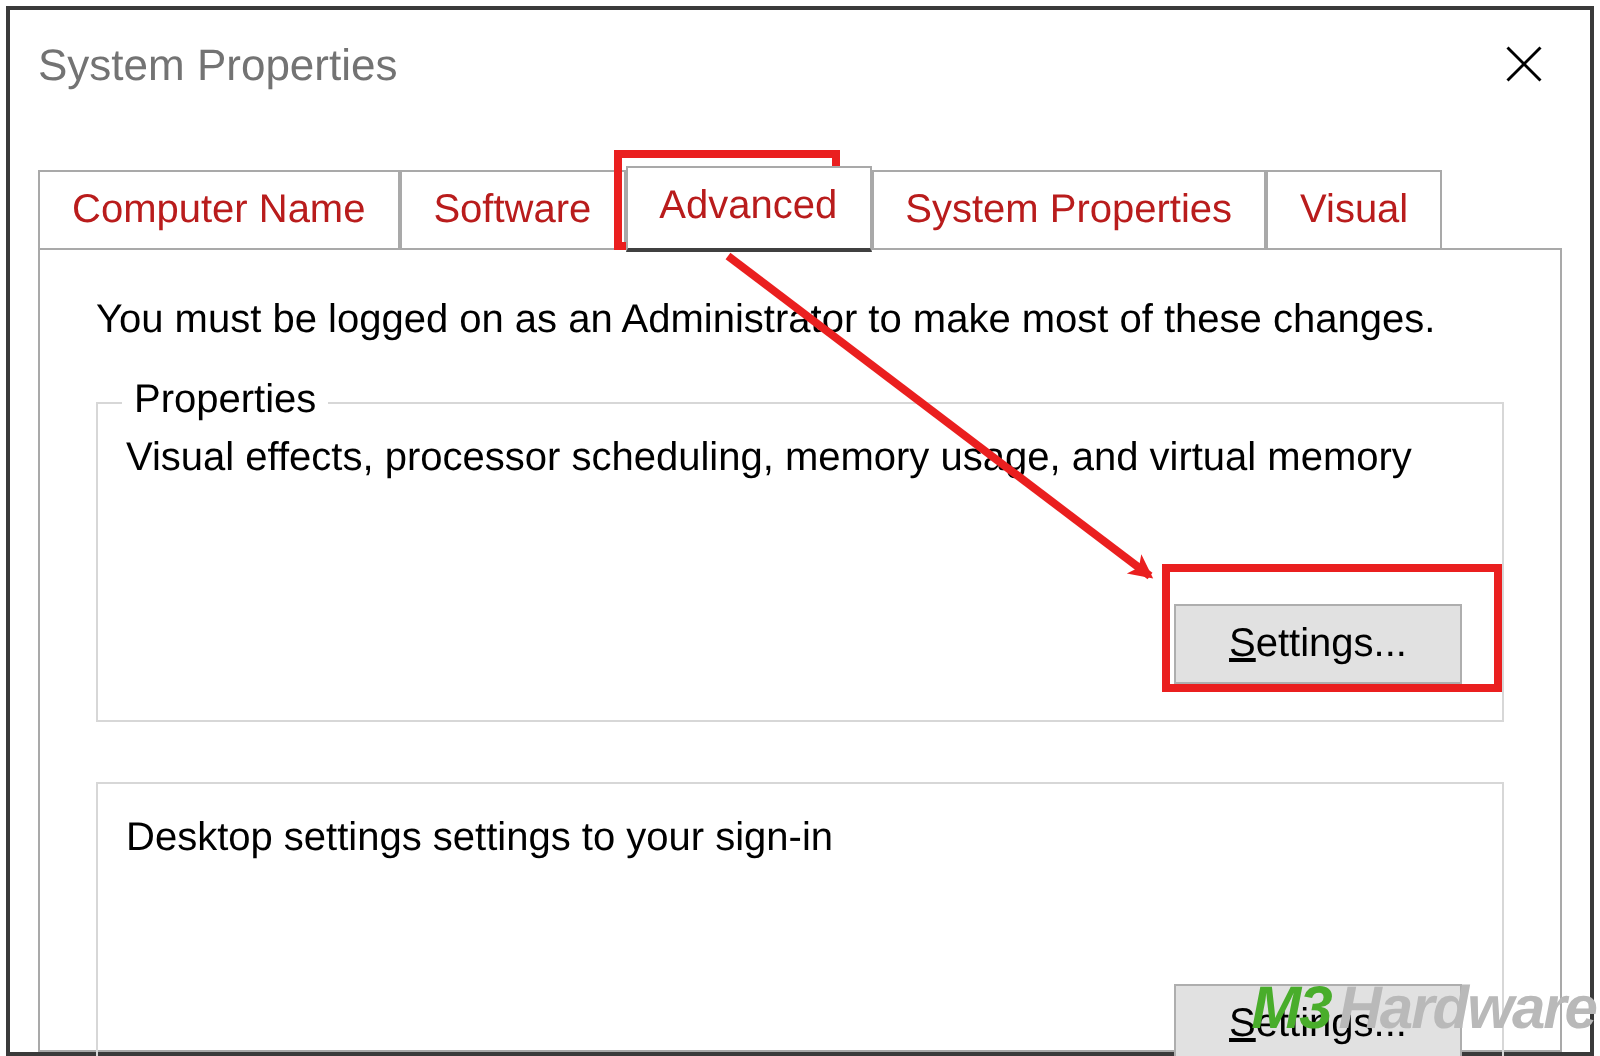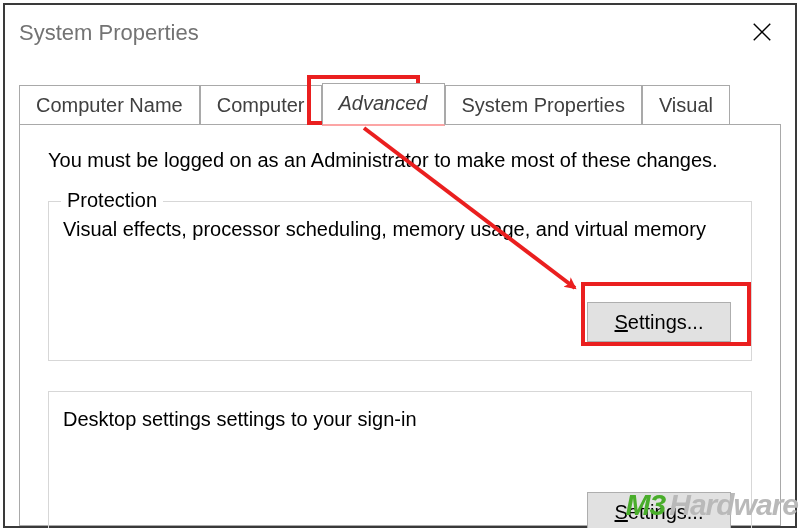--- a/index.html
+++ b/index.html
@@ -38,26 +38,25 @@
   }
   .tab {
     border: 1px solid #a9a9a9;
     border-bottom: none;
     padding: 8px 16px 9px 16px;
     font-size: 20px;
     background: #fff;
     position: relative;
     top: 1px;
     cursor: default;
-    color: #404040;
+    color: #b91c1c;
   }
   .tab.active {
-    border-bottom: 2px solid #fca5a5;
+    border-bottom: 2px solid #404040;
     z-index: 2;
-    font-style: italic;
   }
   .tab-highlight {
     position: absolute;
     border: 4px solid #ea1f1f;
     pointer-events: none;
   }
   .tabpanel {
     position: absolute;
     left: 14px; right: 14px; top: 119px; bottom: 0;
     border: 1px solid #a9a9a9;
@@ -117,31 +116,31 @@
     <div class="close-btn">
       <svg viewBox="0 0 24 24">
         <line x1="3" y1="3" x2="21" y2="21" stroke="#000" stroke-width="1.6"></line>
         <line x1="21" y1="3" x2="3" y2="21" stroke="#000" stroke-width="1.6"></line>
       </svg>
     </div>
   </div>
 
   <div class="tabstrip">
     <div class="tab">Computer Name</div>
-    <div class="tab">Computer</div>
+    <div class="tab">Software</div>
     <div class="tab active">Advanced</div>
     <div class="tab">System Properties</div>
     <div class="tab">Visual</div>
   </div>
 
   <div class="tabpanel">
     <div class="admin-note">You must be logged on as an Administrator to make most of these changes.</div>
 
     <div class="groupbox gb-perf">
-      <div class="gb-legend">Protection</div>
+      <div class="gb-legend">Properties</div>
       <div class="gb-desc">Visual effects, processor scheduling, memory usage, and virtual memory</div>
       <div class="settings-btn">
         <span class="ul-first">S</span>
           <span>ettings...</span>
       </div>
     </div>
 
     <div class="groupbox gb-user">
       <div class="gb-desc">Desktop settings settings to your sign-in</div>
       <div class="settings-btn">

